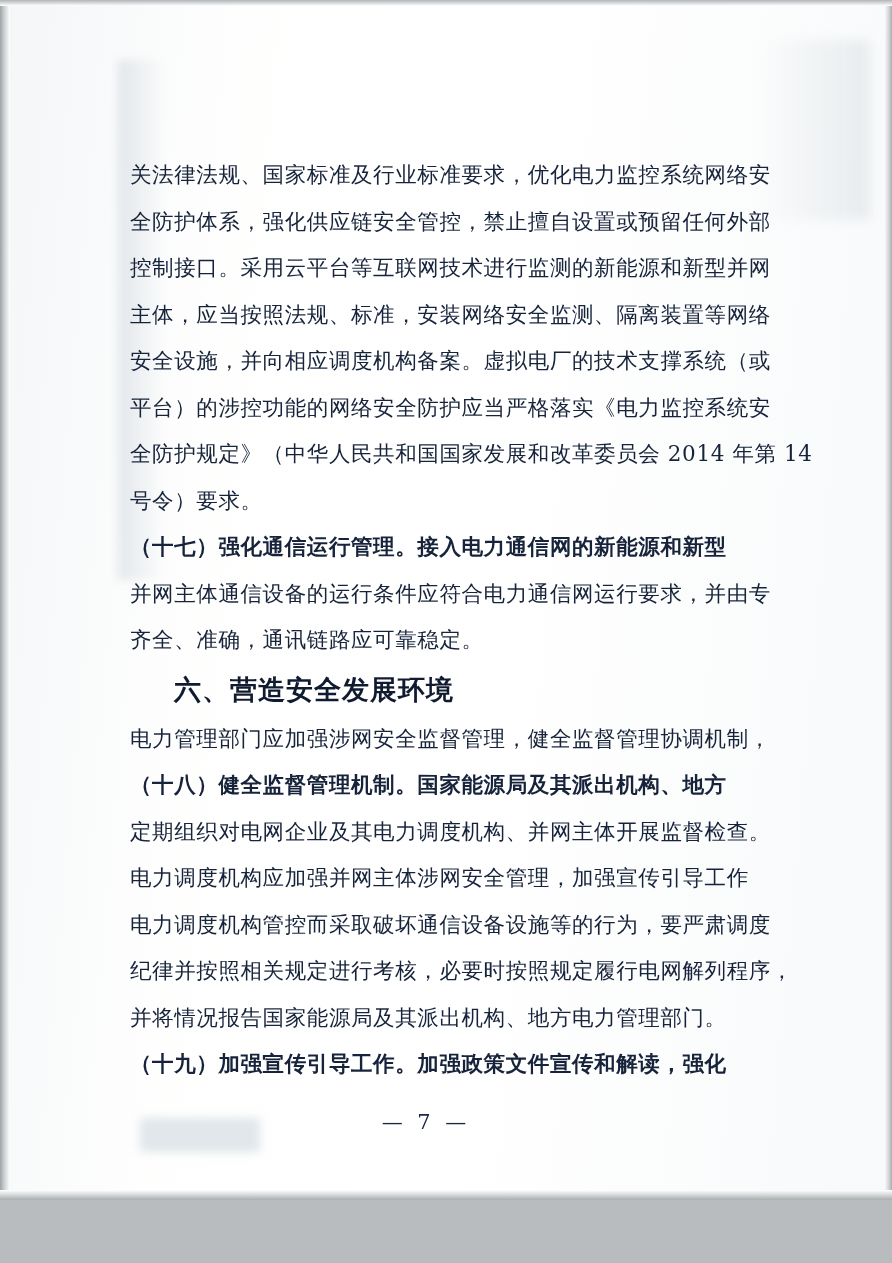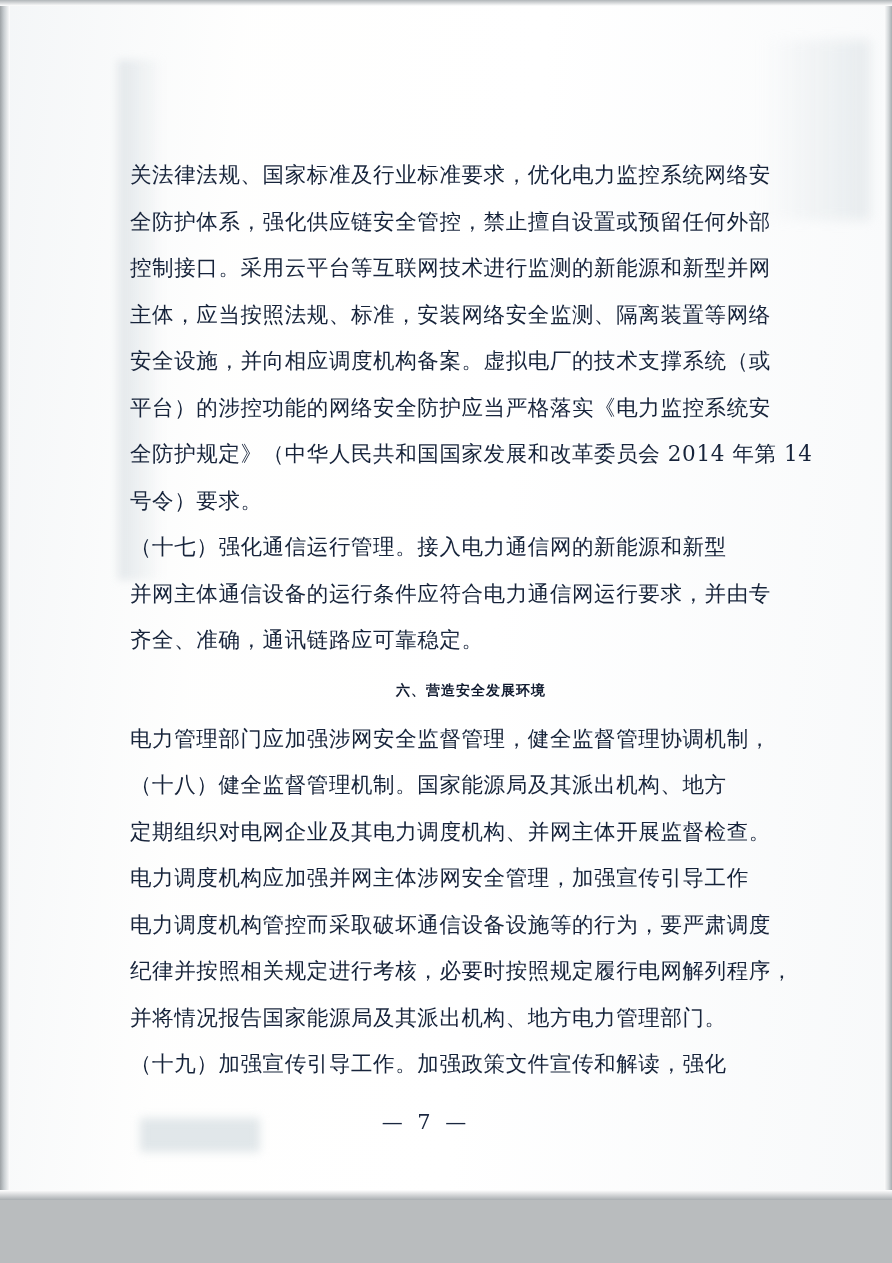--- a/index.html
+++ b/index.html
@@ -86,31 +86,31 @@
     margin: 0;
     font-size: 21.5px;
     line-height: 46.5px;
     color: #16233a;
     letter-spacing: 0.6px;
     white-space: pre;
     font-family: "DejaVu Serif", "Liberation Serif", serif;
   }
   p.indent {
     text-indent: 0;
+    font-weight: bold;
   }
   .heading {
     margin: 0;
-    font-size: 14px;
+    font-size: 27px;
     line-height: 52px;
     color: #101b30;
     font-weight: bold;
     letter-spacing: 1px;
     font-family: "DejaVu Sans", "Liberation Sans", sans-serif;
     padding-left: 44px;
-    text-align: center;
   }
   .page-number {
     position: absolute;
     left: 0;
     top: 1110px;
     width: 892px;
     text-align: center;
     padding-right: 40px;
     box-sizing: border-box;
     font-size: 21px;

